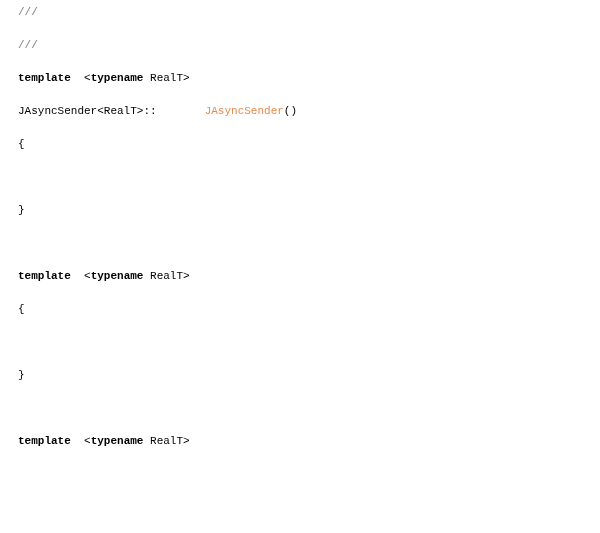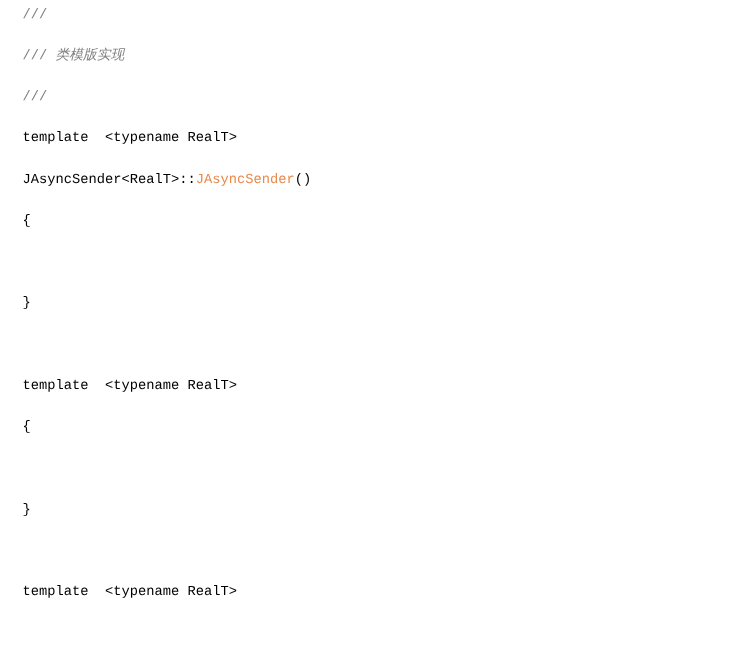--- a/index.html
+++ b/index.html
@@ -13,30 +13,29 @@
   pre.code {
     margin: 0;
     padding: 4px 0 4px 18px;
     font-family: "Courier New", Courier, monospace;
     font-size: 11px;
     line-height: 16.5px;
     white-space: pre;
     color: #000;
   }
   .line { display: block; min-height: 16.5px; }
-  .kw   { font-weight: normal; }
+  .kw   { font-weight: bold; }
   .cm   { color: #808080; }       
   .cmi  { color: #808080; font-style: italic; } 
-  .fn   { color: #e88a4c; }
+  .fn   { color: #e88a4c; margin-left: 48px; }
 </style>
 </head>
 <body>
 
 <pre class="code"><span class="line"><span class="cm">///</span></span>
-<span class="line"><span class="cm">///</span><span class="cmi"> 类模版实现</span></span>
 <span class="line"><span class="cm">///</span></span>
 <span class="line"><span class="kw">template</span><span>  &lt;</span><span class="kw">typename</span><span> RealT&gt;</span></span>
 <span class="line"><span>JAsyncSender&lt;RealT&gt;::</span><span class="fn">JAsyncSender</span><span>()</span></span>
 <span class="line">{</span>
 <span class="line"></span>
 <span class="line">}</span>
 <span class="line"></span>
 <span class="line"><span class="kw">template</span><span>  &lt;</span><span class="kw">typename</span><span> RealT&gt;</span></span>
 <span class="line">{</span>
 <span class="line"></span>

